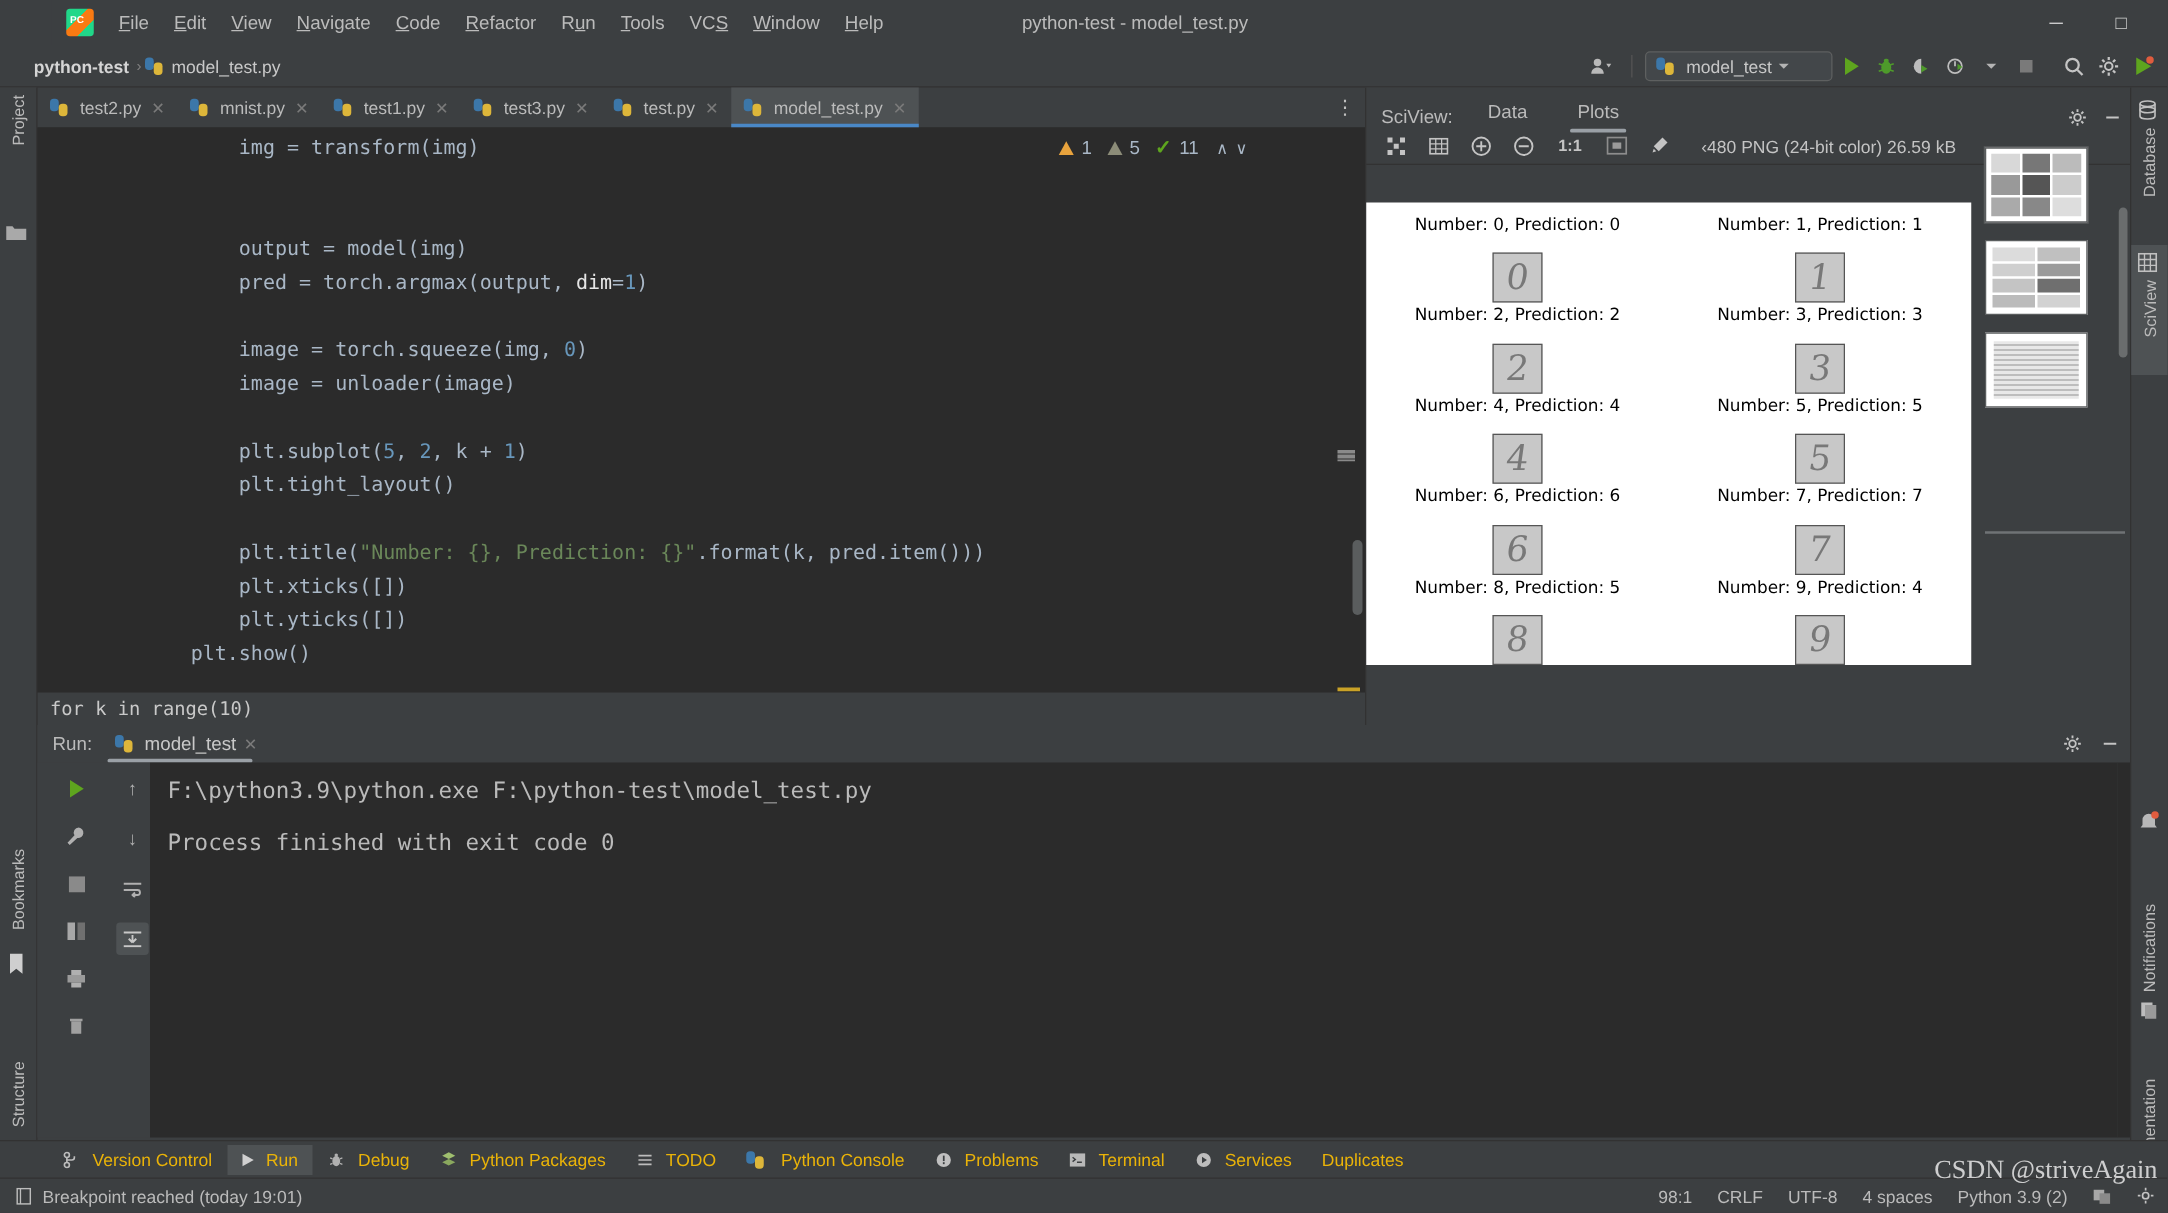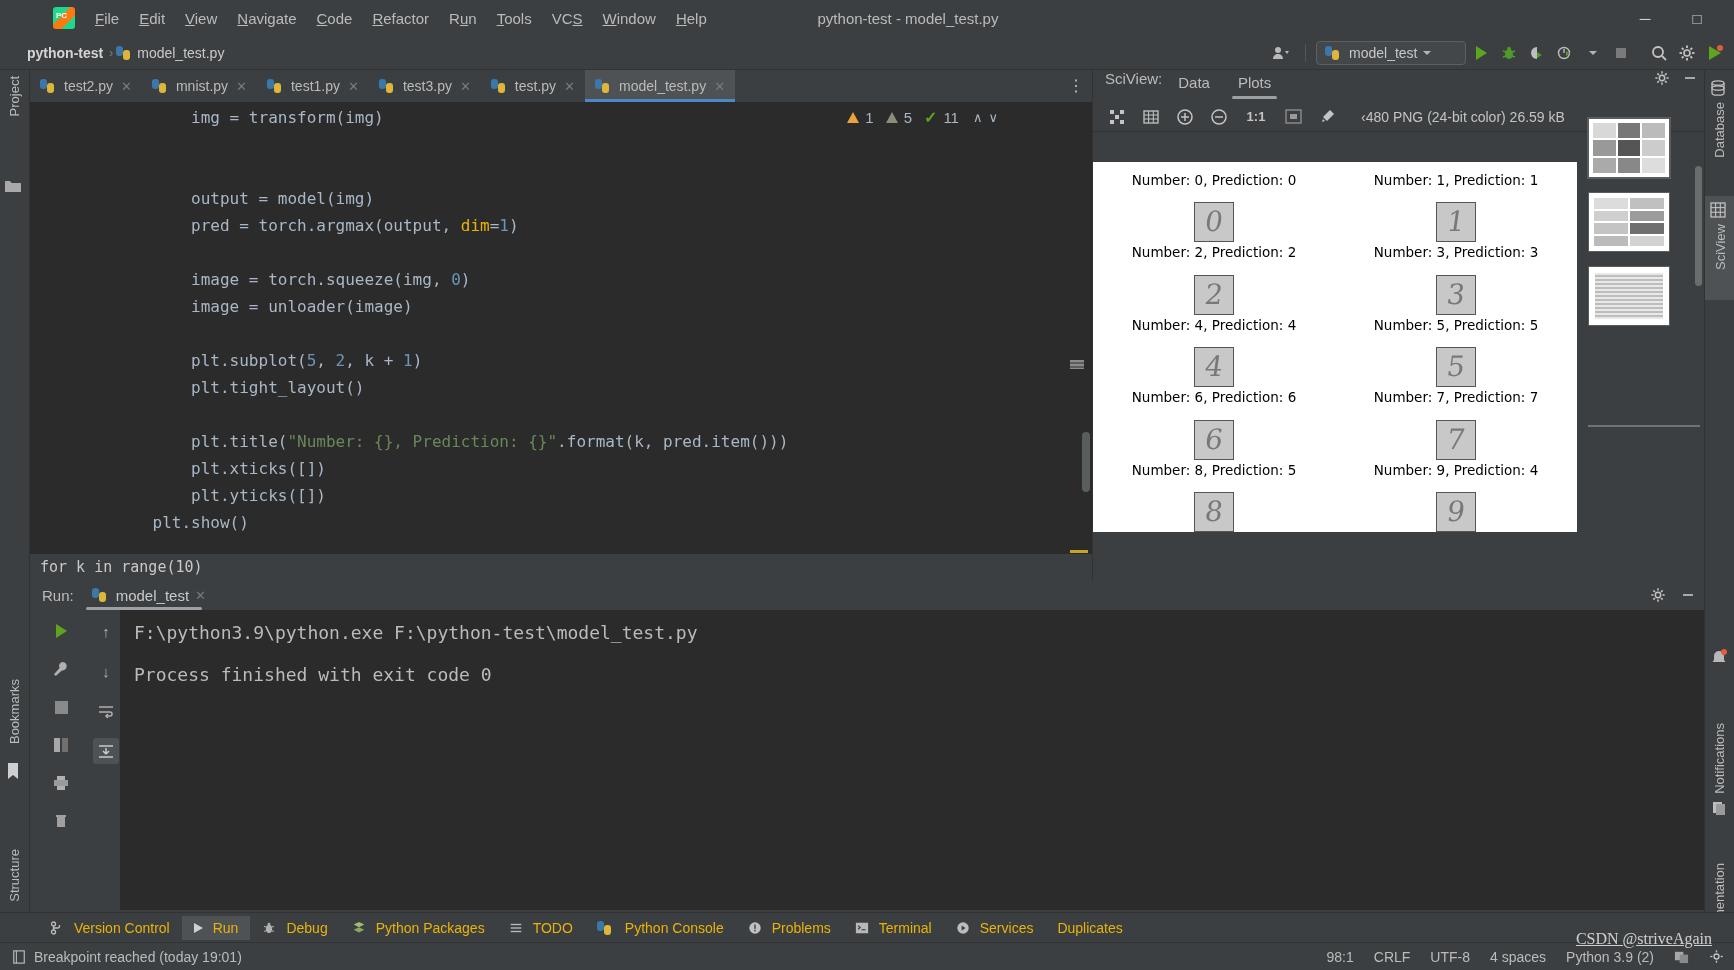--- a/index.html
+++ b/index.html
@@ -117,21 +117,21 @@
   .lineno {
     position: absolute; right: 10px; color: #606366; font-size: 15px;
     font-family: "DejaVu Sans Mono", monospace;
   }
   .code {
     position: absolute; left: 84px; top: 0; right: 0; bottom: 0;
     font-family: "DejaVu Sans Mono", monospace; font-size: 16px; color: #a9b7c6;
     white-space: pre;
   }
   .code .ln { position: absolute; left: 0; }
-  .kw  { color: #eab308; }
+  .kw  { color: #e5e5e5; }
   .num { color: #6897bb; }
   .str { color: #6a8759; }
 
   .inspect {
     position: absolute; right: 94px; top: 6px; display: flex; align-items: center;
     gap: 6px; font-size: 15px; color: #a9b7c6; z-index: 5;
   }
   .warn-tri-y { width:0;height:0;border-bottom:11px solid #e8a33d;border-left:6px solid transparent;border-right:6px solid transparent; position:relative;}
   .warn-tri-g { width:0;height:0;border-bottom:11px solid #8c8c78;border-left:6px solid transparent;border-right:6px solid transparent;}
   .chk { color:#5ea51e; font-size:16px; font-weight:bold; }
@@ -155,21 +155,21 @@
     display: flex; align-items: center; padding-left: 10px;
     font-family: "DejaVu Sans Mono", monospace;
   }
 
   
   .sciview {
     position: absolute; left: 1092px; top: 70px; right: 30px; height: 510px;
     background: #3c3f41; border-left: 1px solid #323232;
   }
   .sv-header {
-    height: 32px; display: flex; align-items: flex-start; gap: 4px; padding-left: 12px;
+    height: 32px; display: flex; align-items: flex-end; gap: 16px; padding-left: 12px;
     color: #bbbbbb; font-size: 15px; position: relative;
   }
   .sv-tab { padding: 4px 12px; position: relative; color:#bbbbbb; font-size:15px;}
   .sv-tab.active::after {
     content:""; position:absolute; left:6px; right:6px; bottom:-4px; height:3px;
     background:#9aa0a6; border-radius:2px;
   }
   .sv-hdr-right { position:absolute; right:6px; display:flex; align-items:center; gap:12px; }
   .sv-toolbar {
     height: 30px; display: flex; align-items: center; gap: 14px; padding-left: 14px;
@@ -237,24 +237,23 @@
   }
   .tw { display:flex; align-items:center; gap:10px; padding: 4px 12px; color:#eab308; font-size:14px; white-space:nowrap;}
   .tw.active { background:#4e5254; }
   .statusbar {
     position: absolute; left: 0; bottom: 0; width: 1734px; height: 28px;
     background: #3c3f41; display: flex; align-items: center; padding-left: 12px;
     color: #bbbbbb; font-size: 14px; border-top: 1px solid #323232;
   }
   .status-right { position:absolute; right: 10px; display:flex; align-items:center; gap: 20px; }
   .watermark {
-    position: absolute; right: 22px; bottom: 22px; color: #e8e8e8; opacity:.85;
-    font-size: 16px; font-family:"Liberation Serif", serif; pointer-events:none;
+    position: absolute; right: 8px; bottom: 22px; color: #e8e8e8; opacity:.85;
+    font-size: 21px; font-family:"Liberation Serif", serif; pointer-events:none;
     white-space: nowrap;
-    text-decoration: underline;
   }
   svg { display:block; }
 </style>
 </head>
 <body>
 
 <div class="app">
 
   <div class="titlebar">
     <div class="pc-logo"></div>

